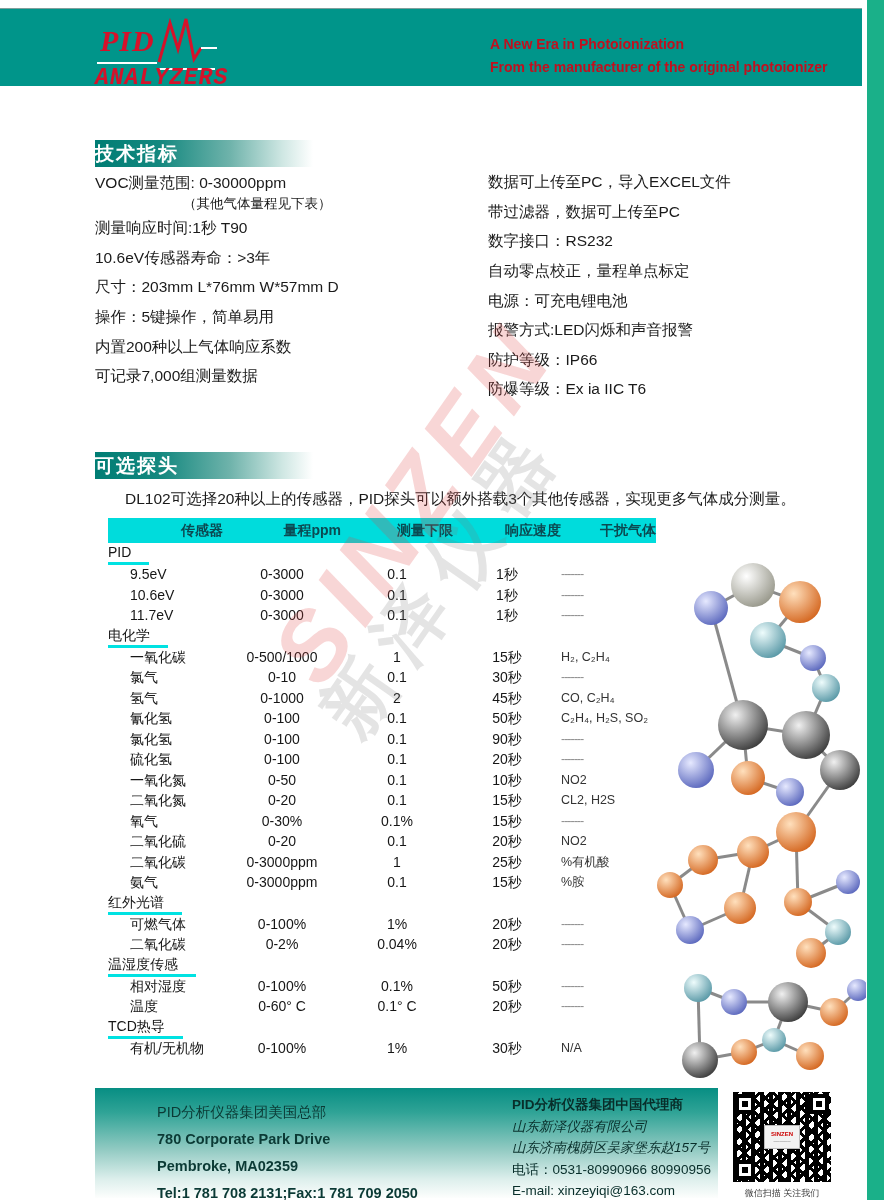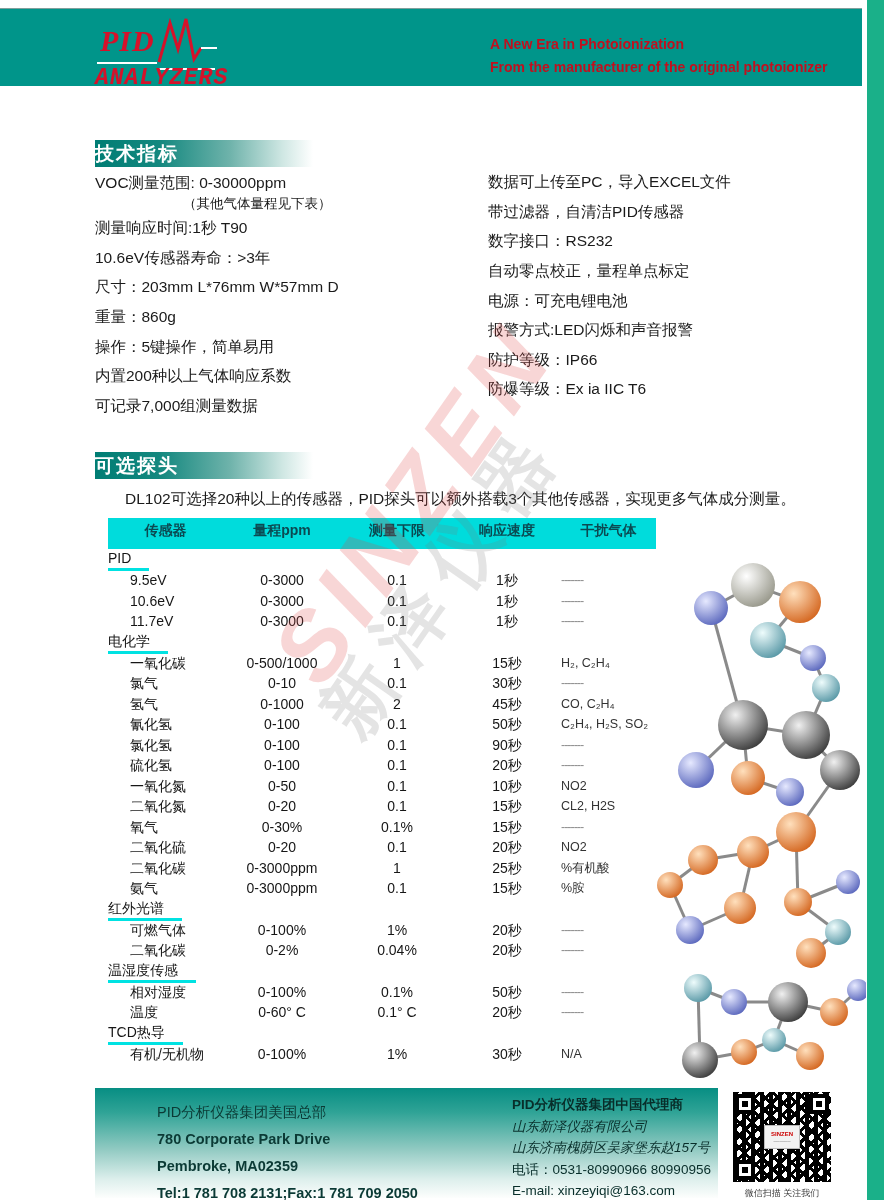--- a/index.html
+++ b/index.html
@@ -35,22 +35,22 @@
   .specs-right{position:absolute;left:488px;top:168px;width:375px;font-size:15.5px;text-align:center;}
   .spec-line{height:29.6px;display:flex;align-items:center;white-space:nowrap;}
   .specs-left .spec-line.first{height:22px;}
   .specs-left .spec-line.sub{height:20px;font-size:13.5px;padding-left:88px;}
 
   
   .probe-intro{position:absolute;left:125px;top:489px;width:700px;font-size:15.5px;}
 
   
   .sensor-table{position:absolute;left:108px;top:518px;width:548px;font-size:14px;color:#161616;}
-  .t-head{display:grid;grid-template-columns:115px 118px 112px 108px 95px;height:31px;line-height:25px;
-          background:#00dcdc;font-weight:bold;color:#0b4a52;text-align:center;}
+  .t-head{display:grid;grid-template-columns:115px 118px 112px 108px 95px;height:25px;line-height:25px;
+          background:#00dcdc;font-weight:bold;color:#0b4a52;text-align:right;}
   .t-row{display:grid;grid-template-columns:115px 118px 112px 108px 95px;height:20.5px;line-height:20.5px;}
   .t-row .c1{padding-left:22px;white-space:nowrap;}
   .t-row .c2,.t-row .c3,.t-row .c4{text-align:center;}
   .t-row .c5{text-align:left;font-size:12.5px;white-space:nowrap;color:#333;}
   .t-row .c5.dash{color:#8c8c8c;letter-spacing:-1px;}
   .group-row{height:21px;line-height:19px;}
   .group-label{display:inline-block;border-bottom:3px solid #00e2e2;padding-right:18px;white-space:nowrap;}
 
   
   .watermark-en{position:absolute;left:250px;top:640px;transform:rotate(-55deg);transform-origin:left top;
@@ -110,28 +110,27 @@
   </div>
 
   <div class="section-bar bar-tech">技术指标</div>
 
   <div class="specs-left">
       <div class="spec-line first">VOC测量范围: 0-30000ppm</div>
       <div class="spec-line sub">（其他气体量程见下表）</div>
       <div class="spec-line ">测量响应时间:1秒 T90</div>
       <div class="spec-line ">10.6eV传感器寿命：&gt;3年</div>
       <div class="spec-line ">尺寸：203mm L*76mm W*57mm D</div>
-      <div class="spec-line ">重量：860g</div>
       <div class="spec-line ">操作：5键操作，简单易用</div>
       <div class="spec-line ">内置200种以上气体响应系数</div>
       <div class="spec-line ">可记录7,000组测量数据</div>
     </div>
   <div class="specs-right">
       <div class="spec-line ">数据可上传至PC，导入EXCEL文件</div>
-      <div class="spec-line ">带过滤器，自清洁PID传感器</div>
+      <div class="spec-line ">带过滤器，数据可上传至PC</div>
       <div class="spec-line ">数字接口：RS232</div>
       <div class="spec-line ">自动零点校正，量程单点标定</div>
       <div class="spec-line ">电源：可充电锂电池</div>
       <div class="spec-line ">报警方式:LED闪烁和声音报警</div>
       <div class="spec-line ">防护等级：IP66</div>
       <div class="spec-line ">防爆等级：Ex ia IIC T6</div>
     </div>
 
   <div class="section-bar bar-probe">可选探头</div>
   <div class="probe-intro">DL102可选择20种以上的传感器，PID探头可以额外搭载3个其他传感器，实现更多气体成分测量。</div>

